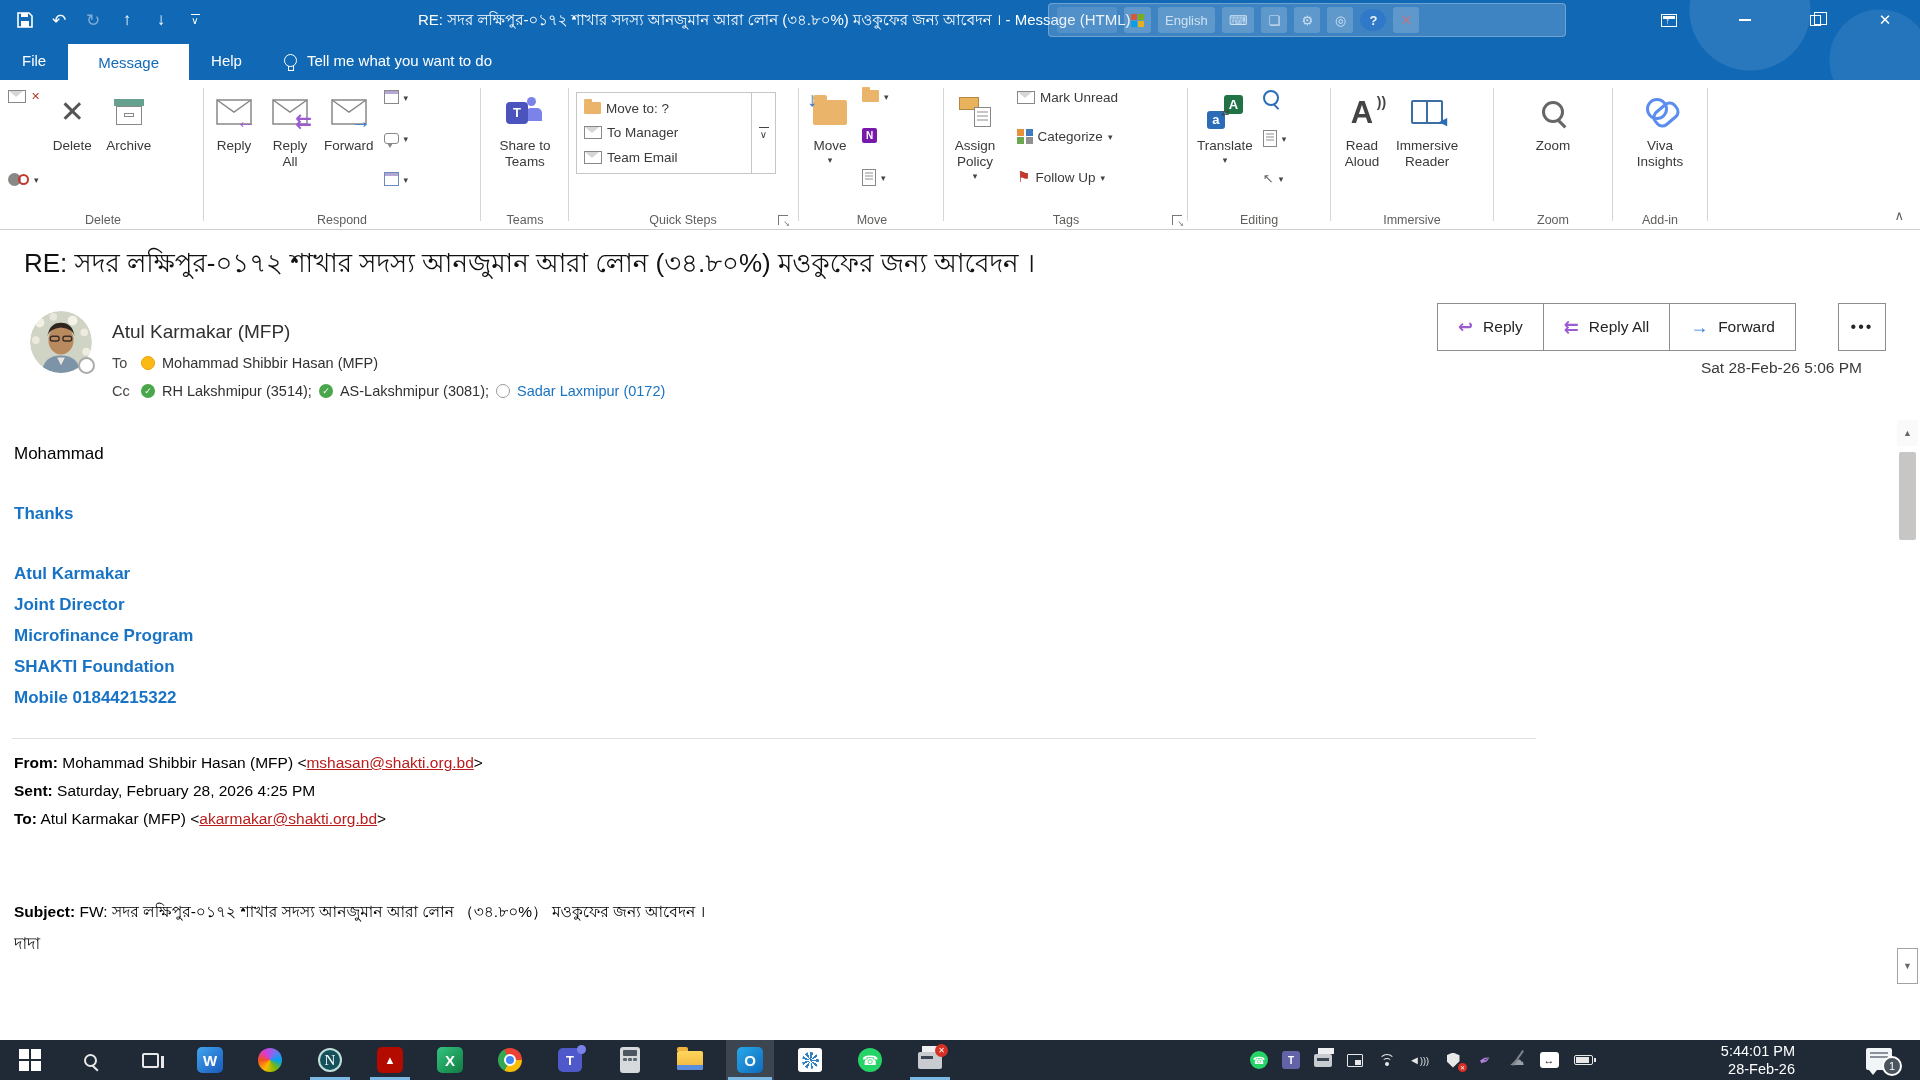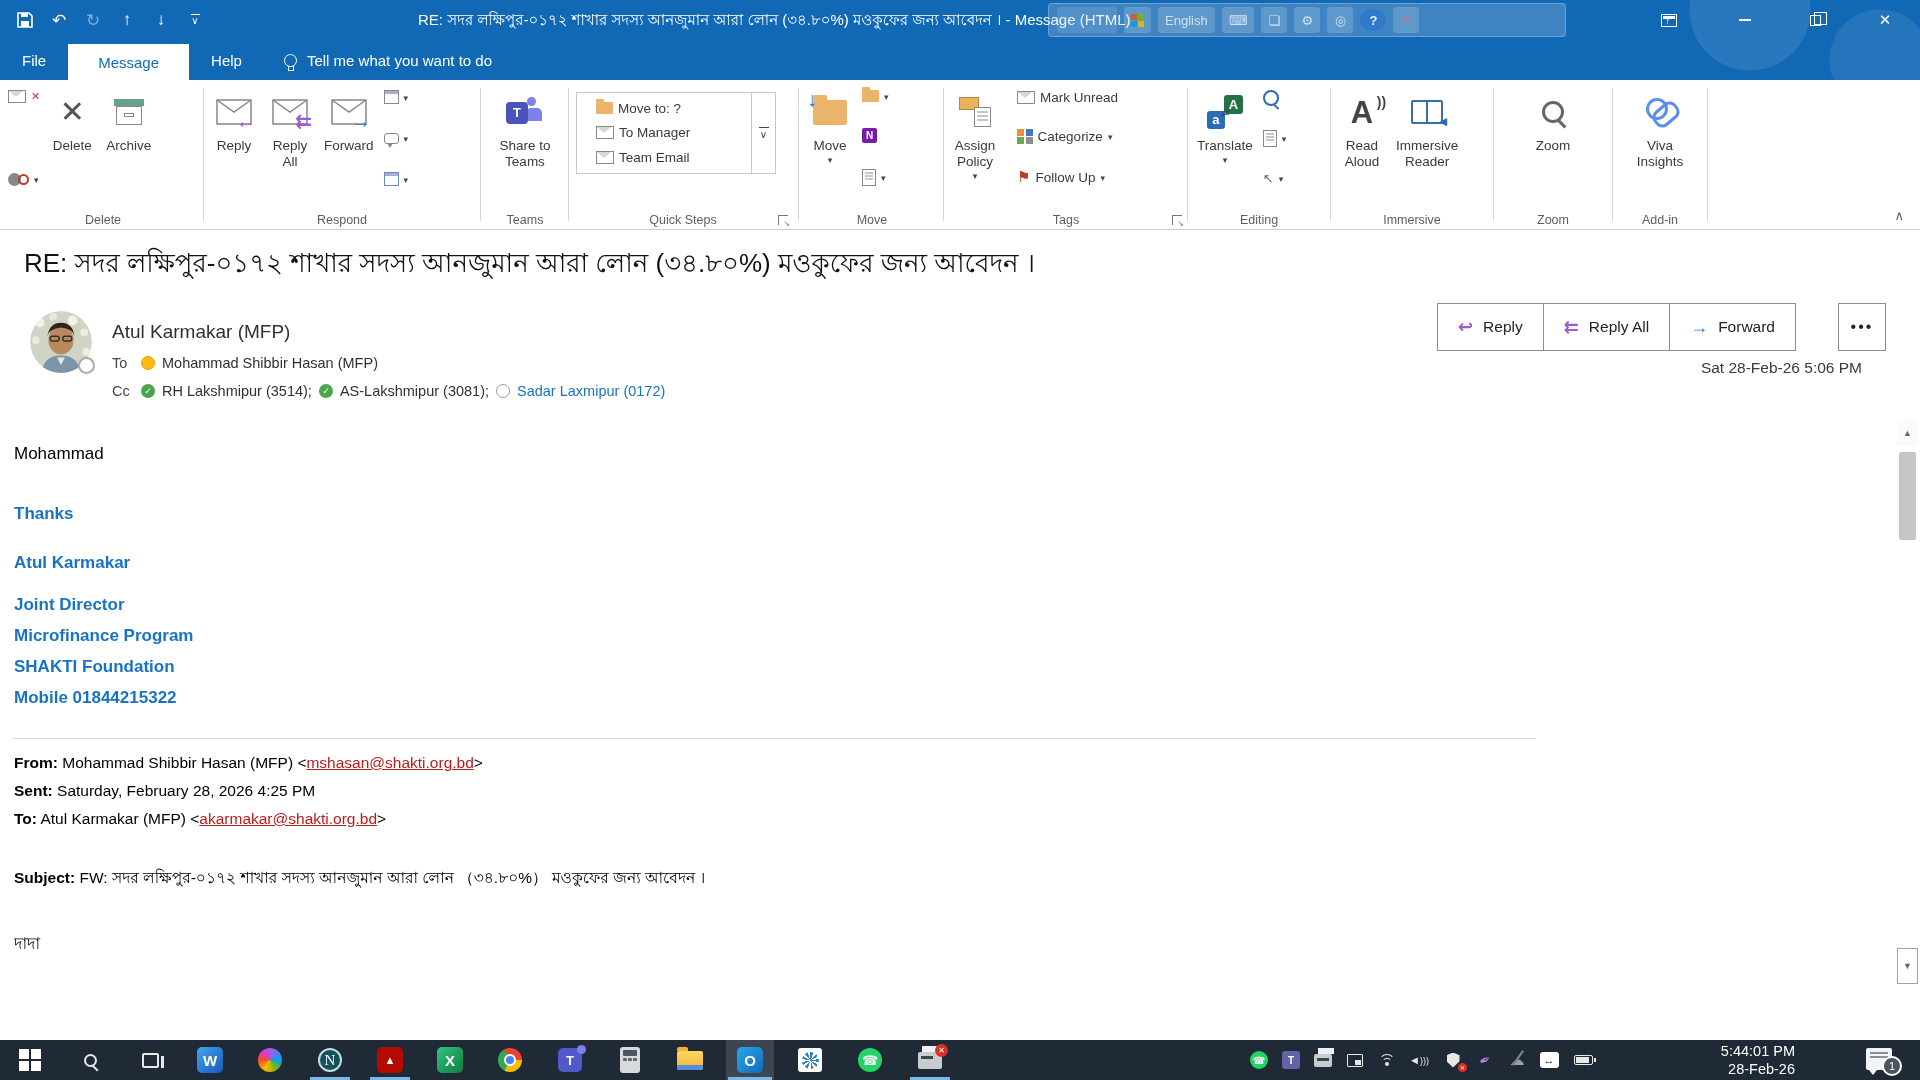--- a/index.html
+++ b/index.html
@@ -50,21 +50,21 @@
 .arr{position:absolute;font-weight:bold;font-size:20px;line-height:1}
 .xic{font-size:30px;color:#555;font-weight:bold;line-height:1}
 .archic{width:30px;height:26px;position:relative}
 .archic .lid{position:absolute;top:0;left:0;right:0;height:7px;background:#66a08f}
 .archic .bx{position:absolute;top:7px;left:2px;right:2px;bottom:0;border:1.4px solid #8a8886;background:#fff}
 .archic .slot{position:absolute;left:10px;top:14px;width:10px;height:4px;border:1px solid #8a8886}
 .teamsic{position:relative;width:38px;height:32px}
 .teamsic .sq{position:absolute;left:0;top:6px;width:22px;height:22px;background:#4b53bc;border-radius:4px;color:#fff;font-weight:bold;text-align:center;line-height:22px;font-size:13px}
 .teamsic .h1{position:absolute;right:8px;top:1px;width:9px;height:9px;border-radius:50%;background:#7b83eb}
 .teamsic .b1{position:absolute;right:2px;top:12px;width:16px;height:13px;border-radius:5px 5px 0 0;background:#7b83eb}
-.qsbox{width:176px;height:82px;border:1px solid #c8c6c4;background:#fff;display:flex;flex-direction:column;justify-content:space-around;padding:3px 19px;margin-top:6px}
+.qsbox{width:176px;height:82px;border:1px solid #c8c6c4;background:#fff;display:flex;flex-direction:column;justify-content:space-around;padding:3px 7px;margin-top:6px}
 .qsmore{width:24px;height:82px;border:1px solid #c8c6c4;border-left:none;margin-top:6px;display:flex;align-items:center;justify-content:center;flex-direction:column;color:#444}
 .qsmore .bar{width:10px;border-top:1.4px solid #444;margin-bottom:1px}
 .movefold{position:relative;width:34px;height:25px;background:#eab56b;border-radius:2px}
 .movefold::before{content:"";position:absolute;top:-5px;left:0;width:14px;height:5px;background:#eab56b;border-radius:2px 2px 0 0}
 .movefold .ar{position:absolute;left:-6px;top:-12px;color:#2e75c8;font-weight:bold;font-size:20px}
 .nnote{width:15px;height:15px;background:#7719aa;color:#fff;font-size:10px;font-weight:bold;display:inline-flex;align-items:center;justify-content:center;border-radius:2px}
 .docic{width:14px;height:17px;background:#fff;border:1.2px solid #8a8886;position:relative;display:inline-block}
 .docic::after{content:"";position:absolute;top:2px;left:2px;right:2px;height:1.5px;background:#c8c6c4;box-shadow:0 3px 0 #c8c6c4,0 6px 0 #c8c6c4}
 .catic{display:grid;grid-template-columns:7px 7px;grid-template-rows:7px 7px;gap:1.6px}
 .catic i:nth-child(1){background:#e8913c}.catic i:nth-child(2){background:#3e7bc0}.catic i:nth-child(3){background:#6aa84f}.catic i:nth-child(4){background:#8f8f8f}
@@ -562,38 +562,38 @@
     <div class="actbtn">
         <span class="bA">→</span>
         <span>Forward</span>
       </div>
   </div>
   <div class="morebtn">•••</div>
   <div class="maildate">Sat 28-Feb-26 5:06 PM</div>
 
   <div class="btxt" style="top:213px">Mohammad</div>
   <div class="btxt bluesig" style="top:273px">Thanks</div>
-  <div class="btxt bluesig" style="top:322px">Atul Karmakar</div>
+  <div class="btxt bluesig" style="top:333px">Atul Karmakar</div>
   <div class="btxt bluesig" style="top:364px">Joint Director</div>
   <div class="btxt bluesig" style="top:395px">Microfinance Program</div>
   <div class="btxt bluesig" style="top:426px">SHAKTI Foundation</div>
   <div class="btxt bluesig" style="top:457px">Mobile 01844215322</div>
 
   <div class="hrline"></div>
 
   <div class="qline" style="top:523px">
     <b>From:</b><span> Mohammad Shibbir Hasan (MFP) &lt;</span><a class="lnk">mshasan@shakti.org.bd</a><span>&gt;</span>
   </div>
   <div class="qline" style="top:551px">
     <b>Sent:</b><span> Saturday, February 28, 2026 4:25 PM</span>
   </div>
   <div class="qline" style="top:579px">
     <b>To:</b><span> Atul Karmakar (MFP) &lt;</span><a class="lnk">akarmakar@shakti.org.bd</a><span>&gt;</span>
   </div>
-  <div class="qline" style="top:635px">
+  <div class="qline" style="top:669px">
     <b>Subject:</b><span> FW: সদর লক্ষিপুর-০১৭২ শাখার সদস্য আনজুমান আরা লোন （৩৪.৮০%） মওকুফের জন্য আবেদন ।</span>
   </div>
 
   <div class="beng" style="top:700px">দাদা</div>
 </div>
 
 <div class="sb sbarrow" style="top:420px;height:26px;line-height:26px">▲</div>
 <div class="sbthumb" style="top:452px;height:88px"></div>
 <div class="sbbox" style="top:948px">
     <span class="sbarrow">▼</span>

